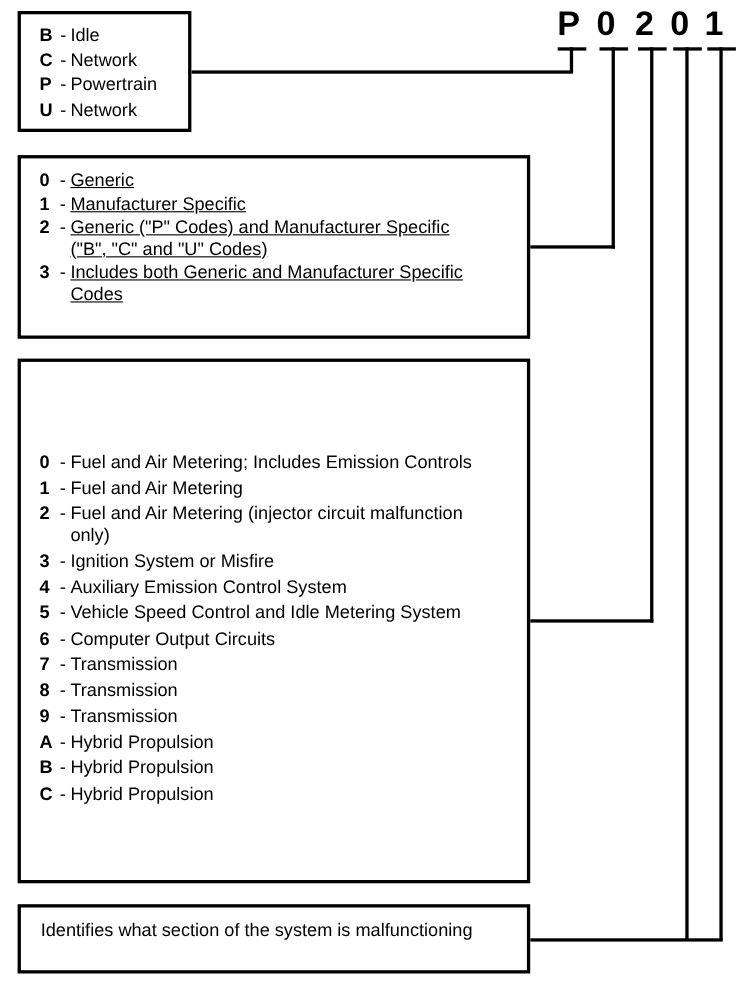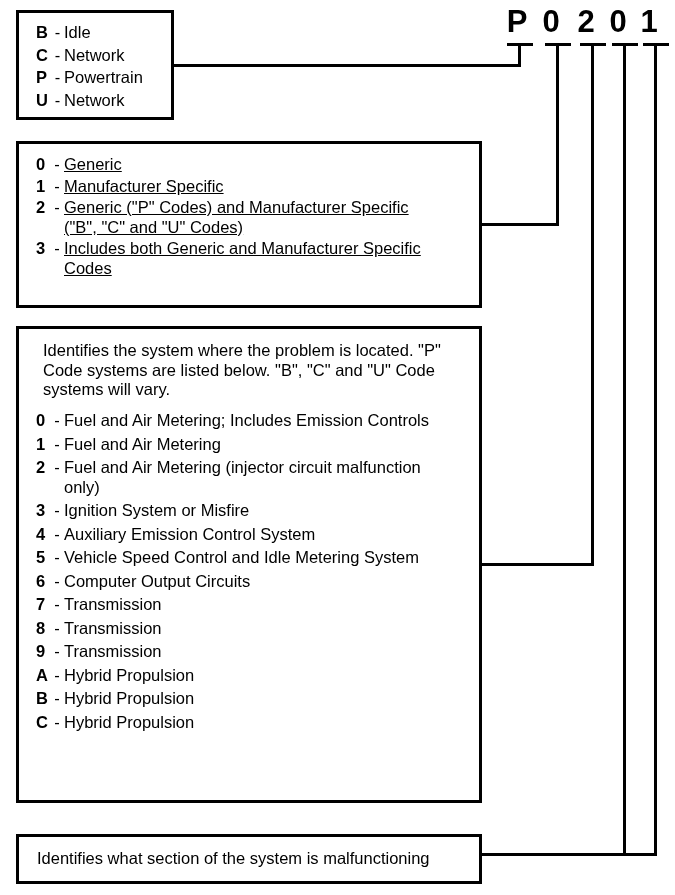--- a/index.html
+++ b/index.html
@@ -102,21 +102,21 @@
   #box3 .intro {
     position: absolute;
     top: 12px; left: 24px; right: 14px;
     font-size: 16.5px;
     line-height: 19.5px;
   }
   #box3 .list { top: 82px; left: 17px; right: 10px; }
   #box3 .row { margin-bottom: 4px; }
 
   
-  #box4 { left: 16px; top: 822px; width: 466px; height: 50px; margin-top: 12px; }
+  #box4 { left: 16px; top: 822px; width: 466px; height: 63px; }
   #box4 .intro {
     position: absolute;
     top: 12px; left: 18px; right: 14px;
     font-size: 16.5px;
     line-height: 19.5px;
   }
 </style>
 </head>
 <body>
 
@@ -193,21 +193,20 @@
       </div>
       <div class="row" style="max-width:420px;">
         <span class="key">3</span>
         <span class="dash">-</span>
         <span class="val">Includes both Generic and Manufacturer Specific Codes</span>
       </div>
     </div>
   </div>
 
   <div class="box" id="box3">
-    <div class="intro">Identifies the system where the problem is located. "P" Code systems are listed below. "B", "C" and "U" Code systems will vary.</div>
     <div class="list">
       <div class="row" style="max-width:440px;">
         <span class="key">0</span>
         <span class="dash">-</span>
         <span class="val">Fuel and Air Metering; Includes Emission Controls</span>
       </div>
       <div class="row">
         <span class="key">1</span>
         <span class="dash">-</span>
         <span class="val">Fuel and Air Metering</span>

